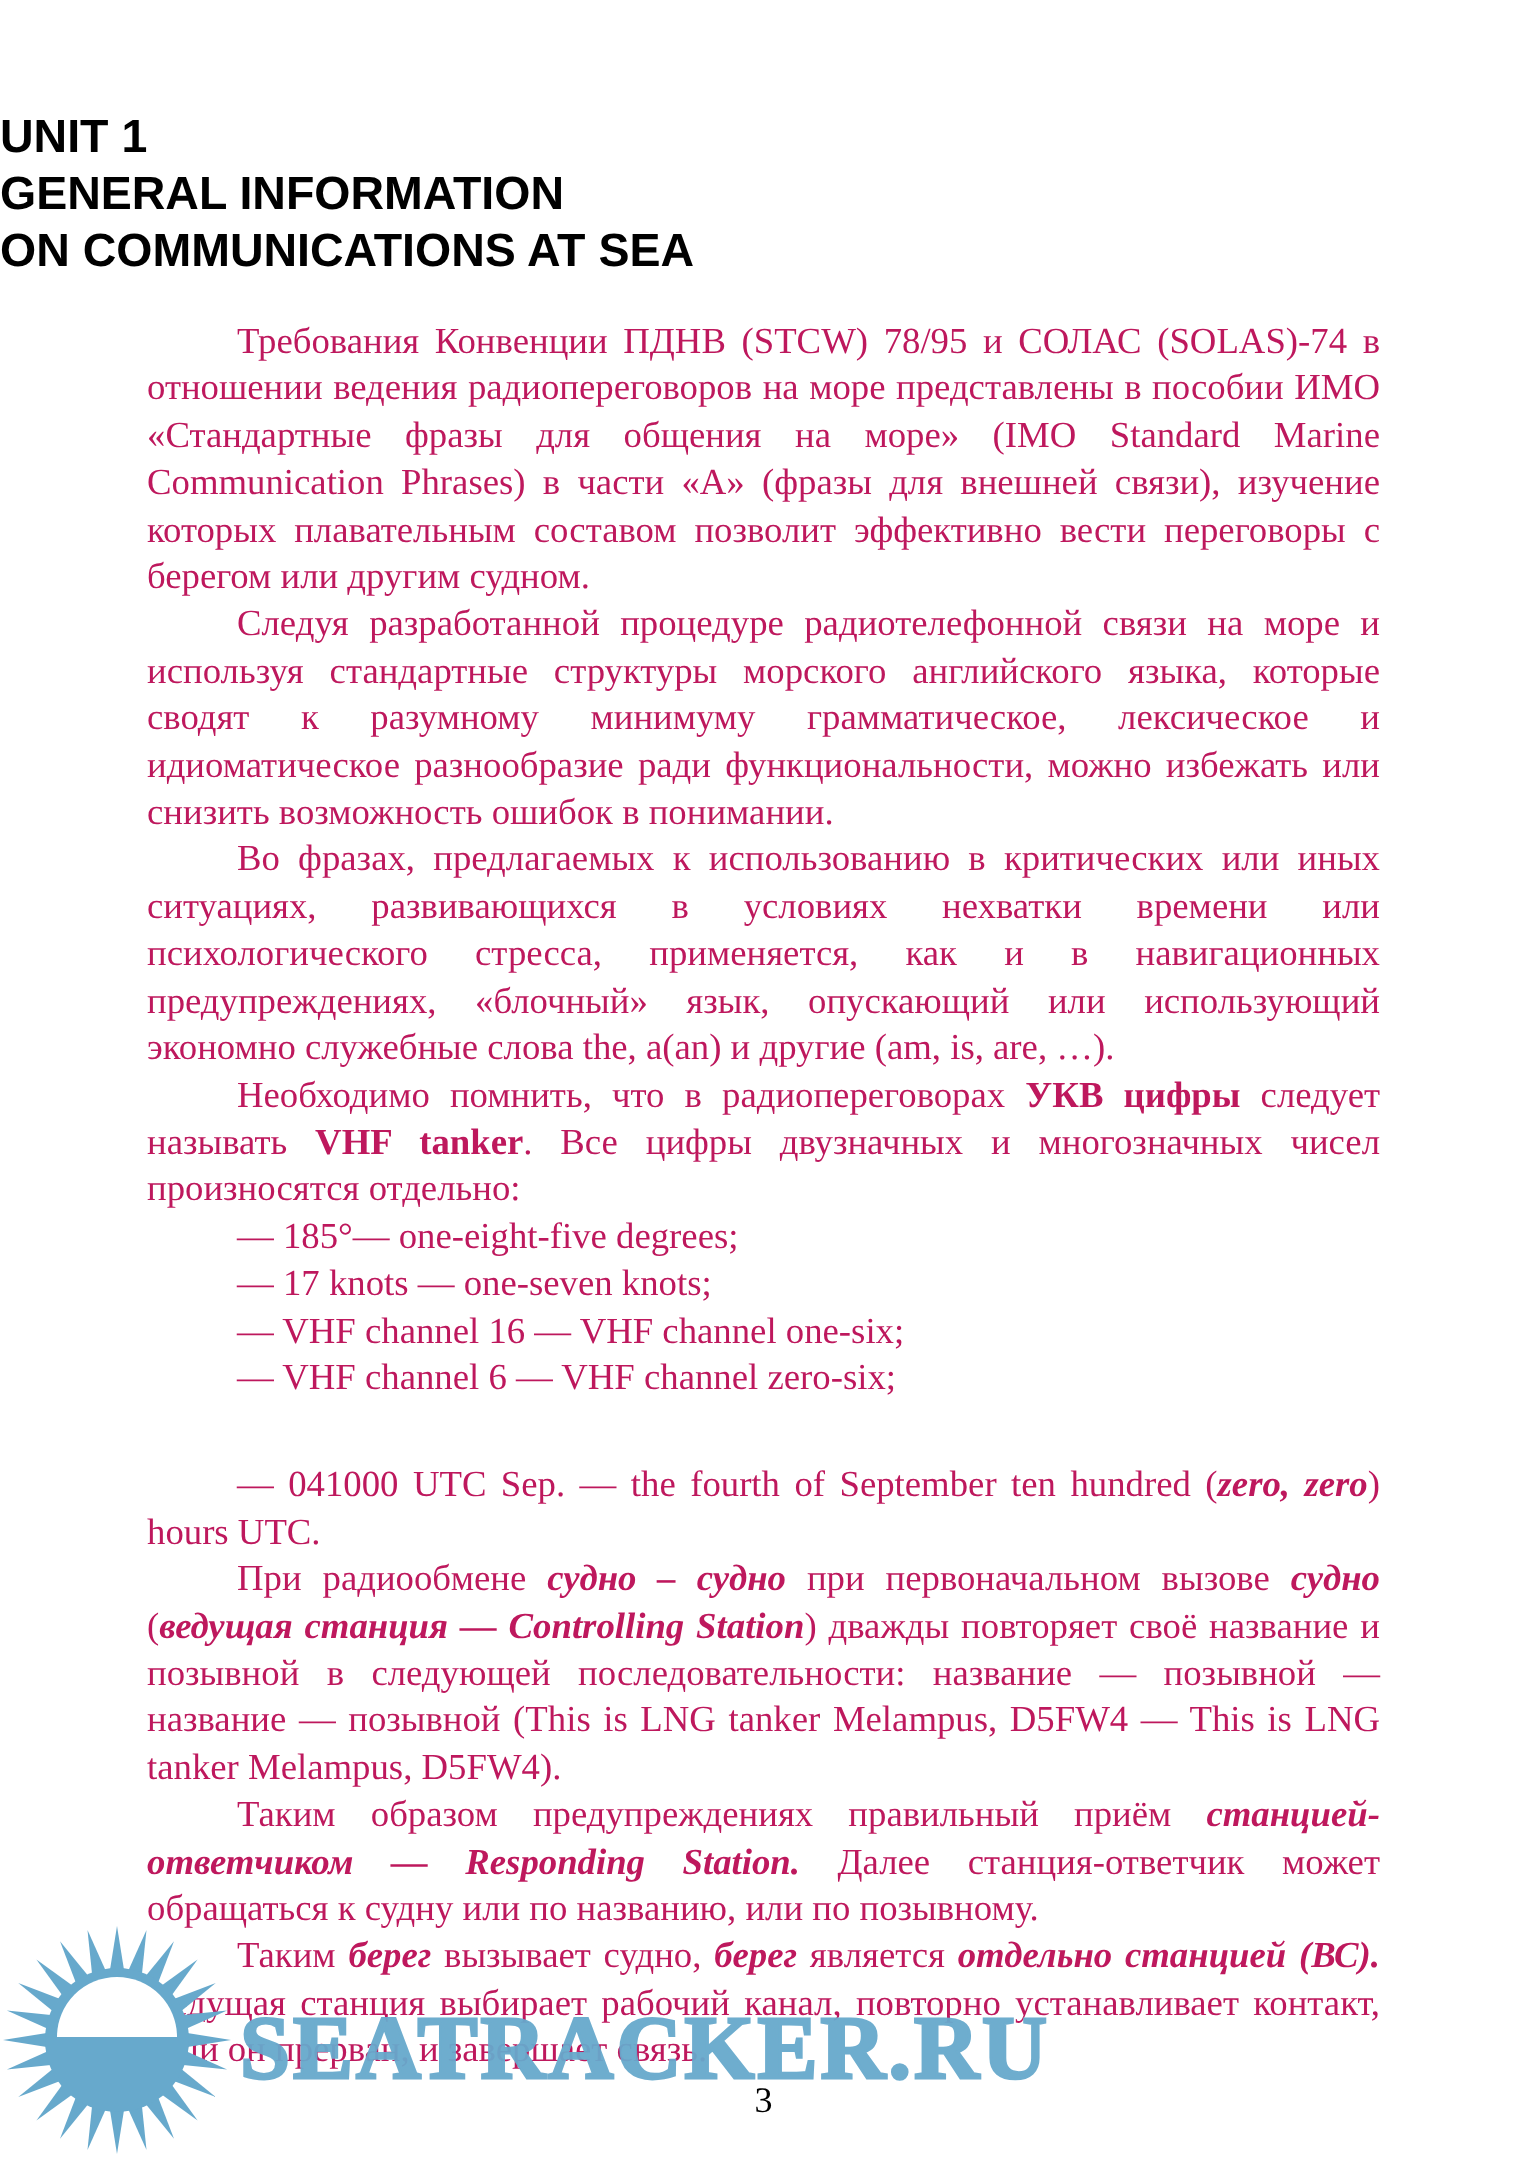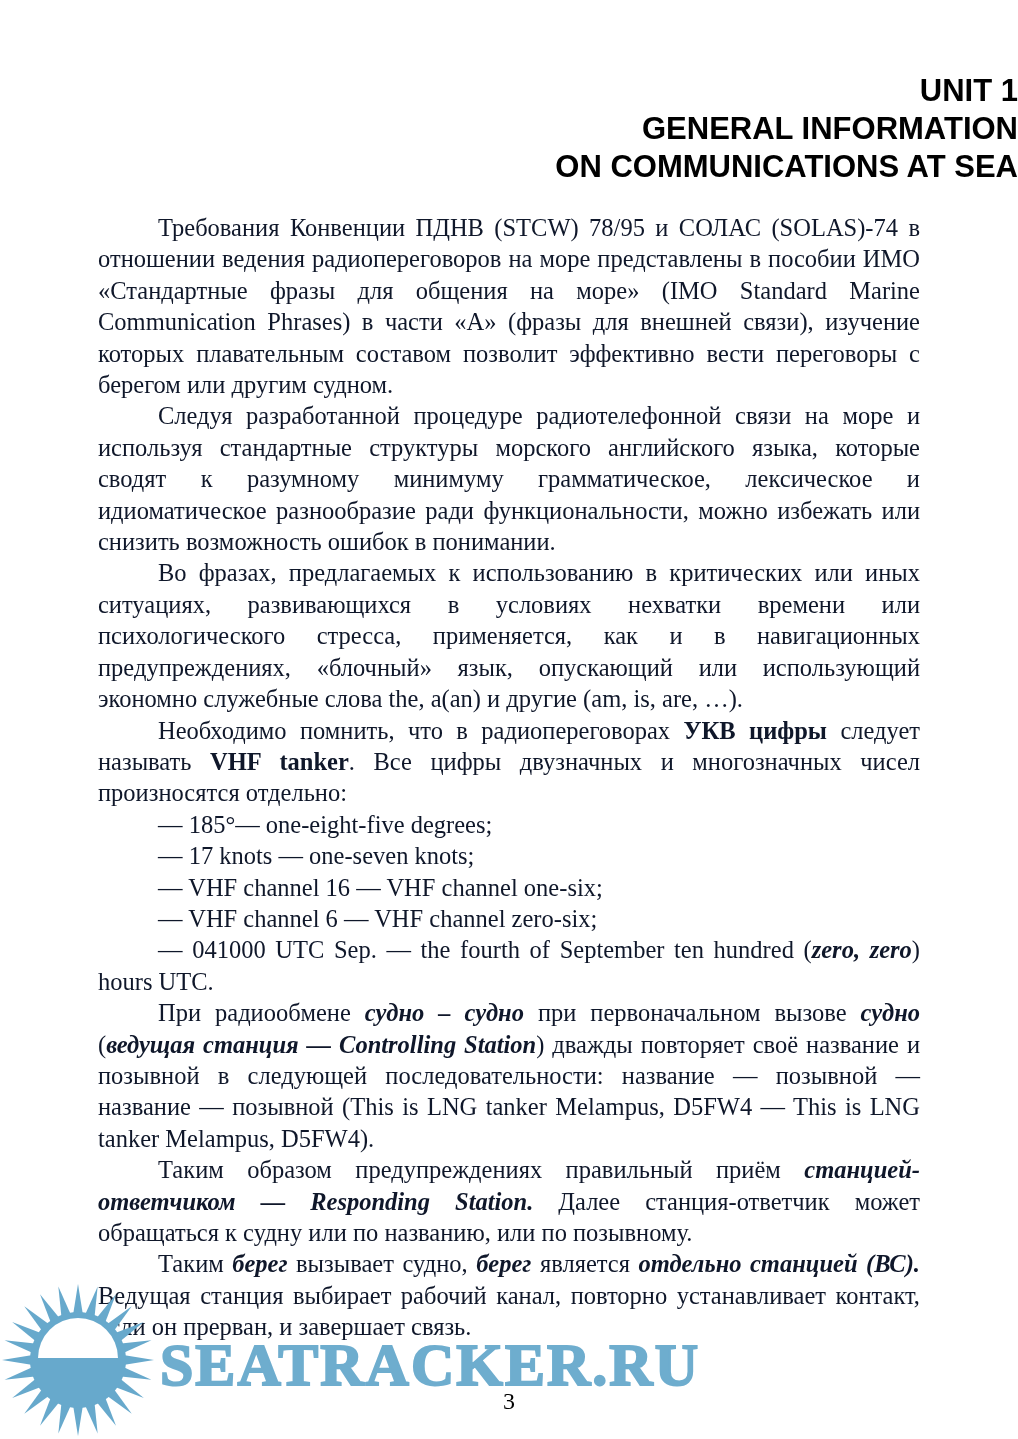--- a/index.html
+++ b/index.html
@@ -1,31 +1,31 @@
 <!DOCTYPE html>
 <html><head>
 <meta charset="utf-8">
 <style>
   html, body { margin: 0; padding: 0; background: #ffffff; }
   body { width: 1018px; height: 1439px; position: relative; overflow: hidden; }
   .page { position: absolute; left: 0; top: 0; width: 1018px; height: 1439px; }
   .title {
-    position: absolute; left: 0; top: 72px; width: 1018px; text-align: right;
+    position: absolute; left: 0; top: 72px; width: 1018px; text-align: left;
     font-family: "Liberation Sans", sans-serif; font-weight: bold; font-size: 31px;
     line-height: 38px; color: #000; letter-spacing: 0px;
   }
   .title div { white-space: nowrap; }
   .body {
     position: absolute; left: 98px; top: 212px; width: 822px;
     font-family: "Liberation Serif", serif; font-size: 24.5px; line-height: 31.4px;
-    color: #0f172a; text-align: justify;
+    color: #be185d; text-align: justify;
   }
   .body p { margin: 0; text-indent: 60px; }
   .body p.li { text-indent: 0; padding-left: 60px; }
-  .body p.li2 { text-indent: 60px; }
+  .body p.li2 { text-indent: 60px; margin-top: 40px; }
   .b { font-weight: bold; }
   .bi { font-weight: bold; font-style: italic; }
   .wm-text {
     position: absolute; left: 160px; top: 1317px;
     font-family: "Liberation Serif", serif; font-weight: bold; font-size: 60px;
     letter-spacing: 2px; line-height: 96px; white-space: nowrap;
     color: #67a9cc; opacity: 0.95;
     -webkit-text-stroke: 2px #67a9cc;
   }
   .wm-text::before{content:"";}

